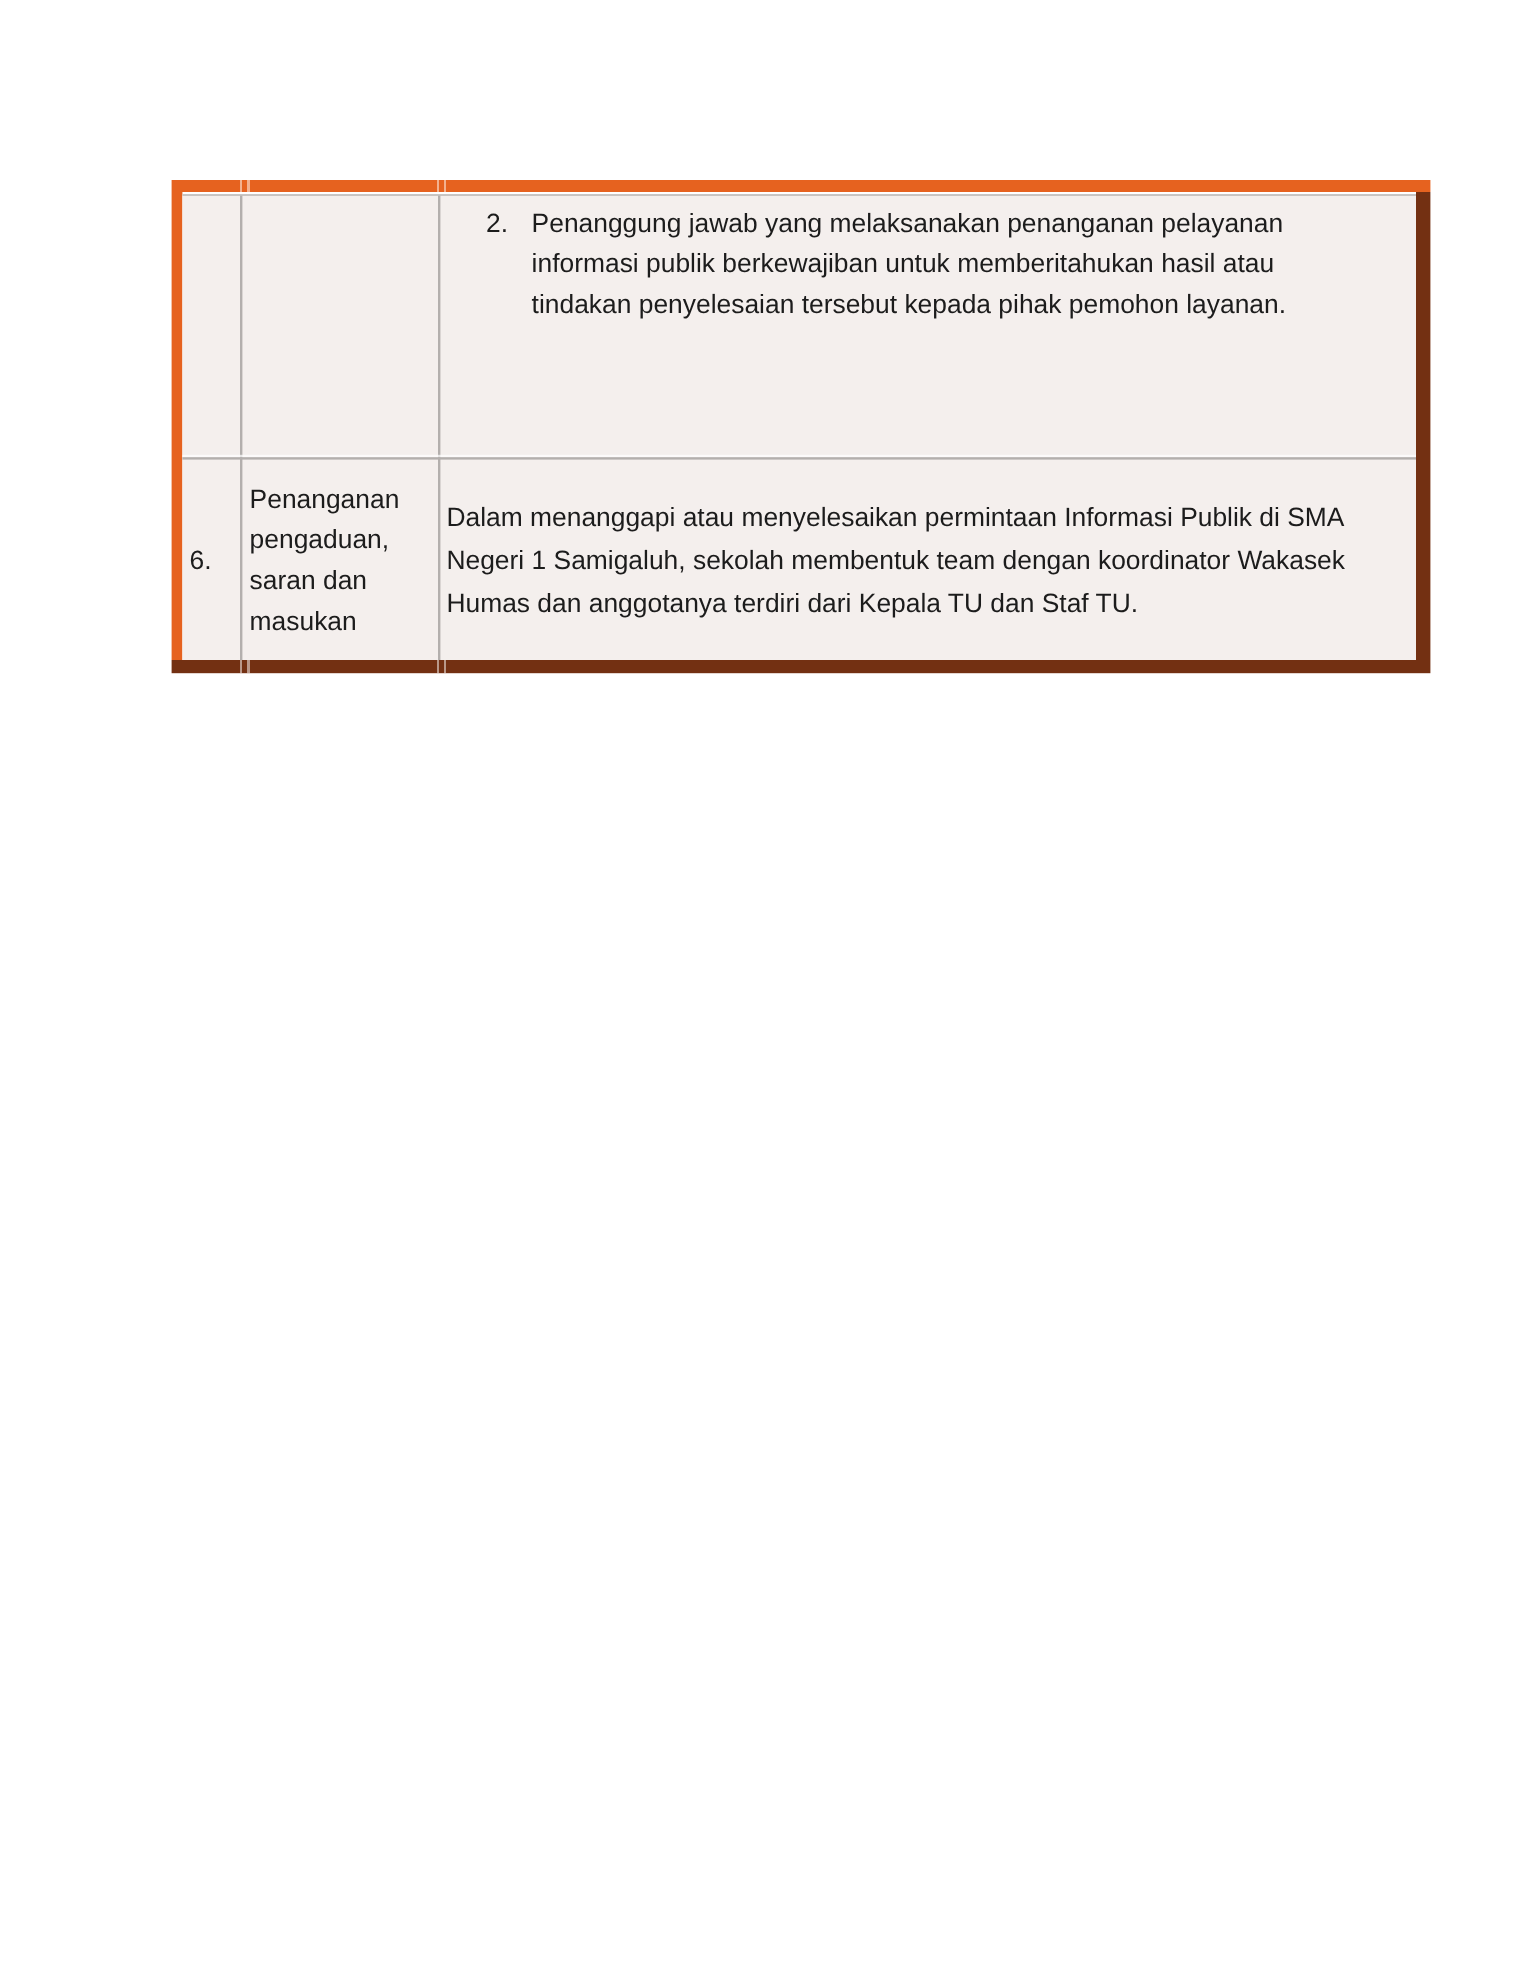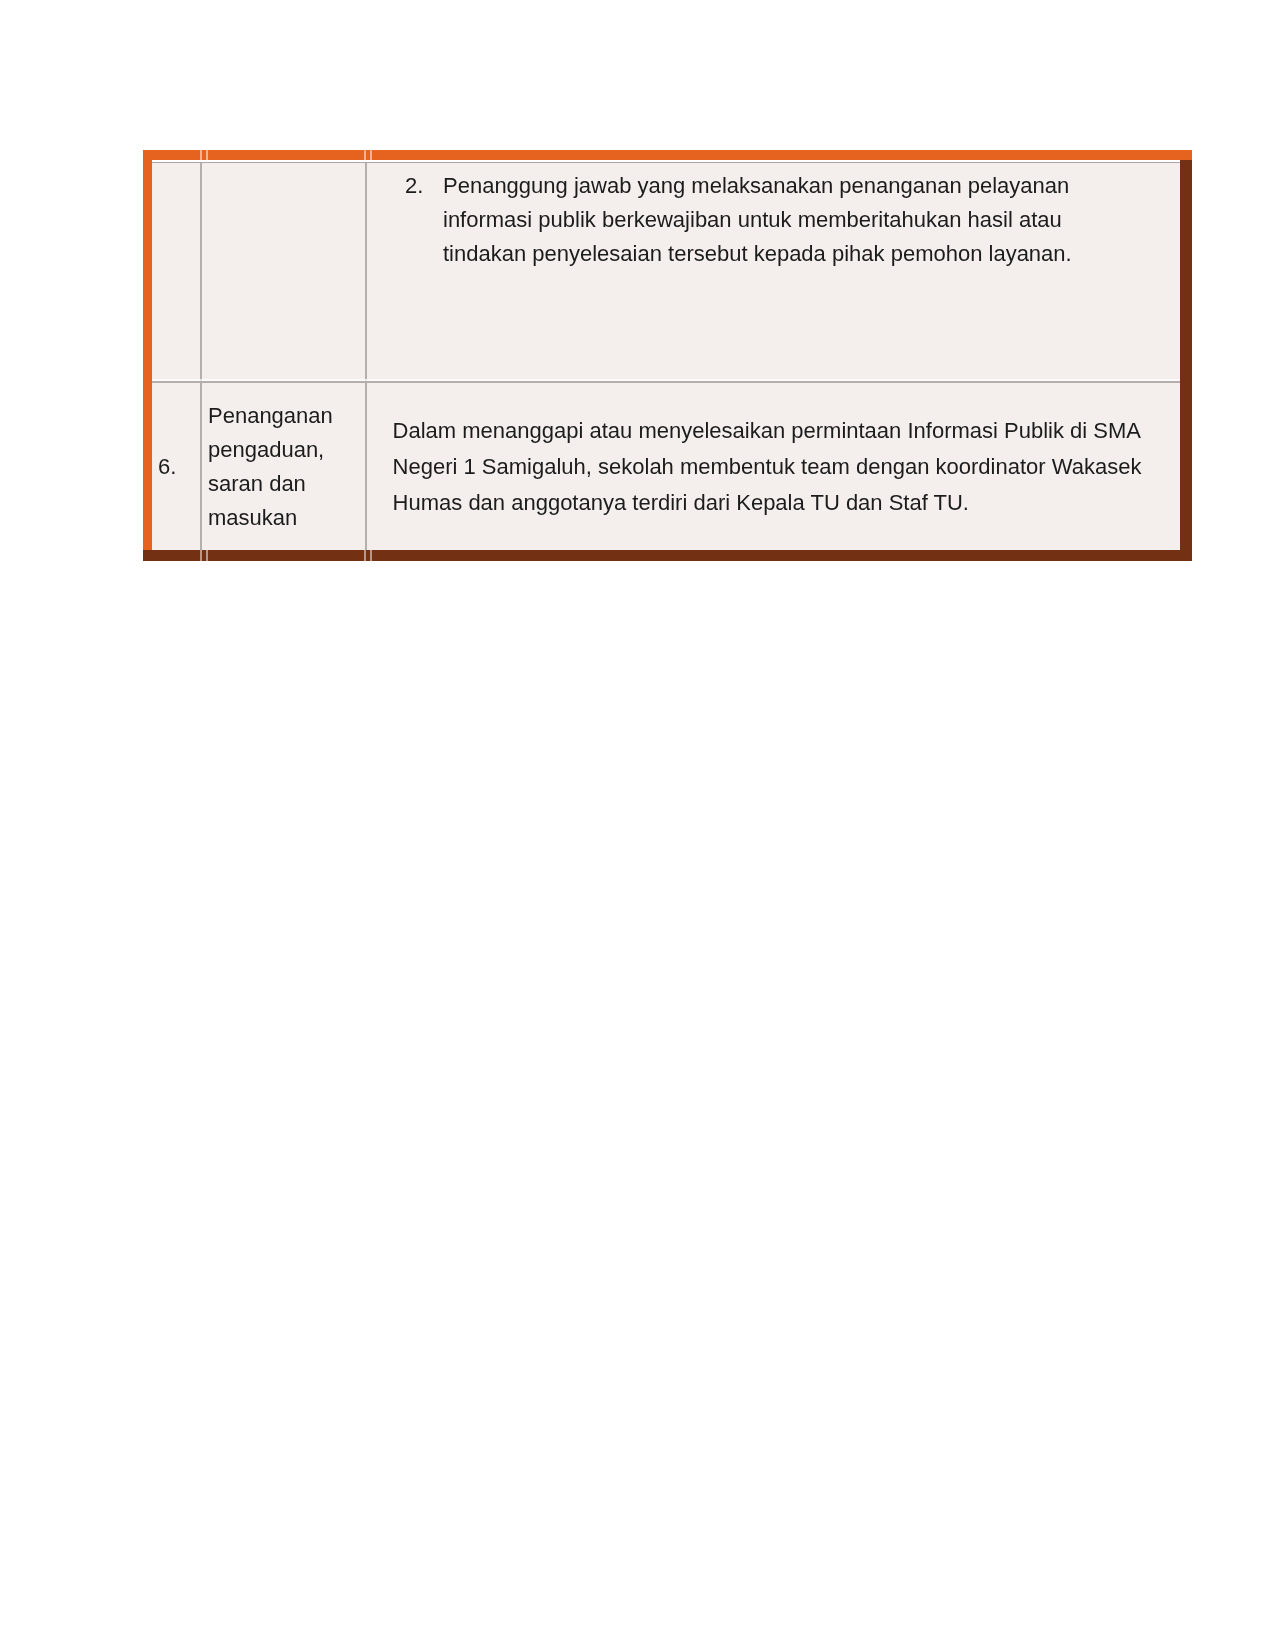--- a/index.html
+++ b/index.html
@@ -110,21 +110,20 @@
     left: 6px; width: 42px;
     line-height: 30px;
   }
   .r2-label {
     left: 56px; width: 154px;
     line-height: 34px;
   }
   .r2-content {
     left: 220px; width: 790px;
     line-height: 36px;
-    justify-content: center;
   }
   .pre { white-space: pre-line; }
 </style>
 </head>
 <body>
 
 <div class="page">
   <div class="doc-table">
 
     <div class="band-top">

